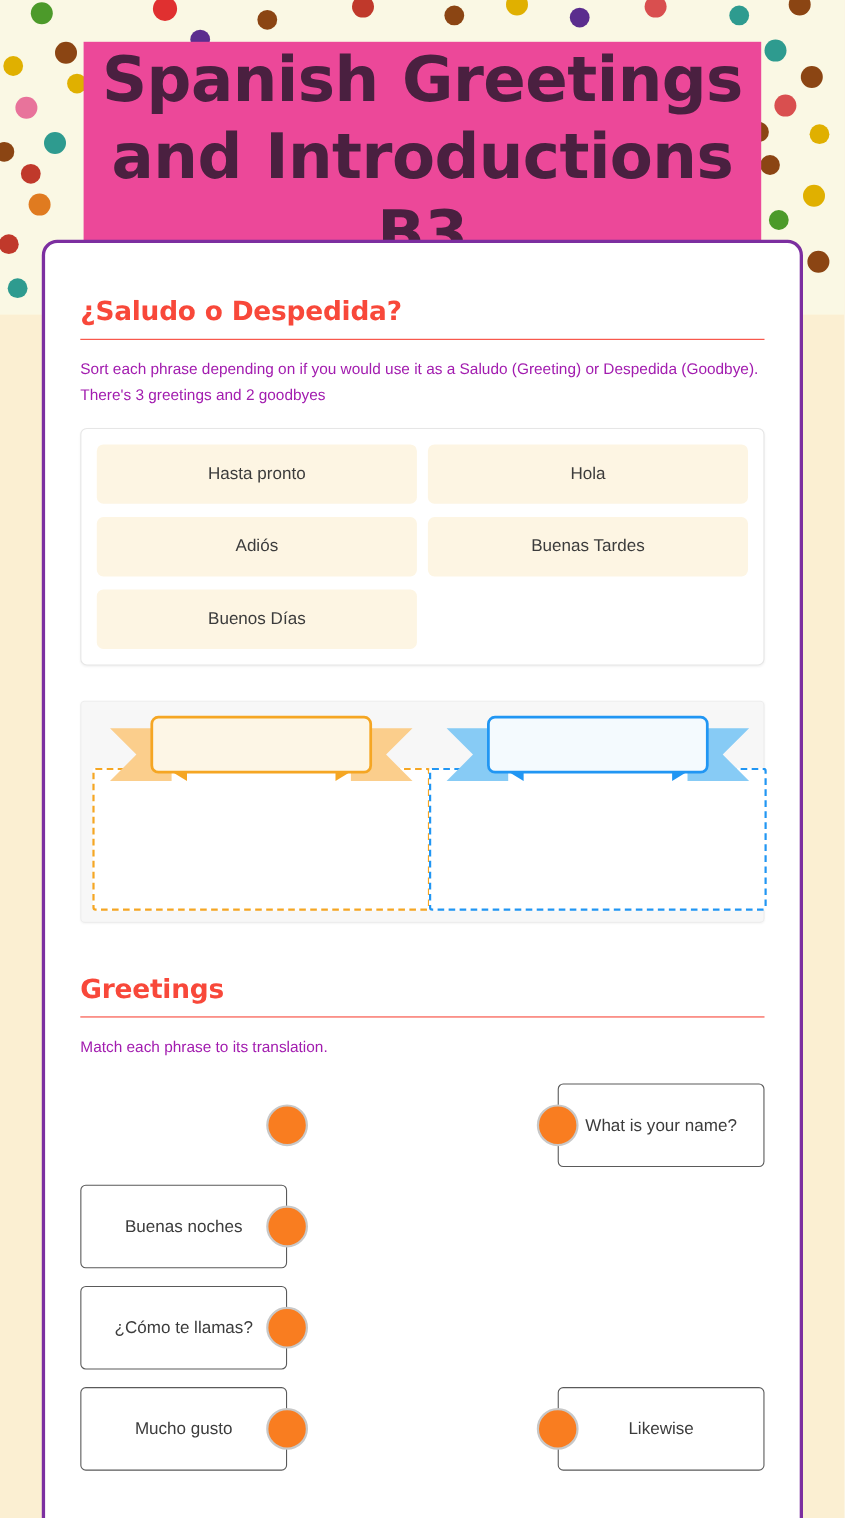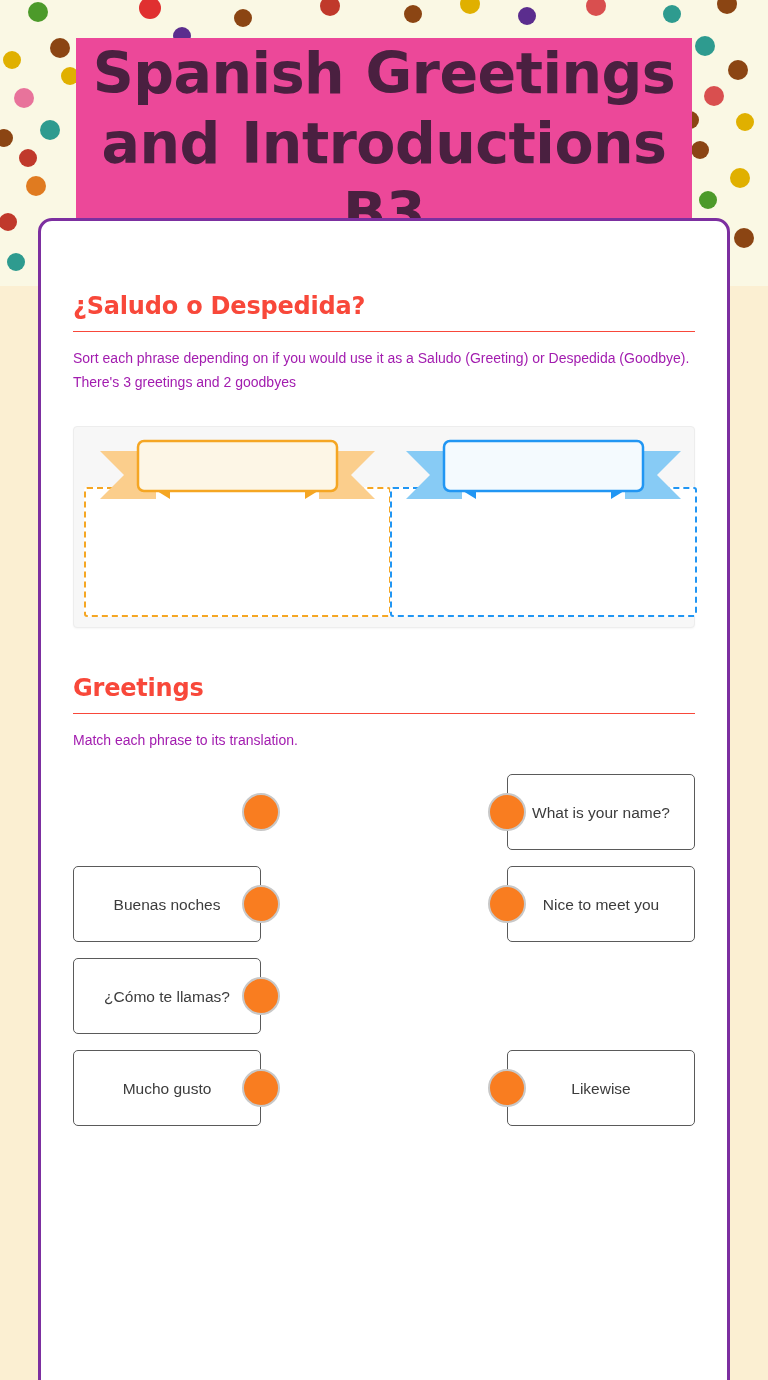--- a/index.html
+++ b/index.html
@@ -65,21 +65,21 @@
     width: 692px;
     height: 1200px;
     background: #FFFFFF;
     border: 3px solid #7C2FA0;
     border-radius: 14px;
     box-sizing: border-box;
     z-index: 5;
     overflow: hidden;
   }
   .card-inner {
-    padding: 71px 32px 0 32px;
+    padding: 48px 32px 0 32px;
   }
 
   
   .section-title {
     margin: 0;
     font-family: "DejaVu Sans", sans-serif;
     font-weight: bold;
     font-size: 24px;
     color: #F8483A;
     letter-spacing: -0.2px;
@@ -264,20 +264,27 @@
     <h1 class="title-text">Spanish Greetings and Introductions B3</h1>
   </div>
 
   <div class="card">
     <div class="card-inner">
 
       <h2 class="section-title">¿Saludo o Despedida?</h2>
       <div class="section-rule"></div>
       <p class="section-desc">Sort each phrase depending on if you would use it as a Saludo (Greeting) or Despedida (Goodbye).  There's 3 greetings and 2 goodbyes</p>
 
+      <div class="word-bank">
+        <div class="word-tile">Hasta pronto</div>
+        <div class="word-tile">Hola</div>
+        <div class="word-tile">Adiós</div>
+        <div class="word-tile">Buenas Tardes</div>
+        <div class="word-tile">Buenos Días</div>
+      </div>
 
       <div class="sort-area">
 
         <div class="sort-col">
           <div class="dropzone orange"></div>
           <div class="ribbon">
             <svg width="307" height="72" viewBox="0 0 307 72" xmlns="http://www.w3.org/2000/svg">
 
               <polygon points="16,14 72,14 72,62 16,62 40,38" fill="#FBCE8C"></polygon>
 
@@ -323,24 +330,20 @@
               <div class="match-box">What is your name?</div>
               <div class="match-dot"></div>
             </div>
           </div>
 
           <div class="match-row">
             <div class="match-side left">
               <div class="match-box">Buenas noches</div>
               <div class="match-dot"></div>
             </div>
-            <div class="match-side right">
-              <div class="match-box">Nice to meet you</div>
-              <div class="match-dot"></div>
-            </div>
           </div>
 
           <div class="match-row">
             <div class="match-side left">
               <div class="match-box">¿Cómo te llamas?</div>
               <div class="match-dot"></div>
             </div>
           </div>
 
           <div class="match-row">

